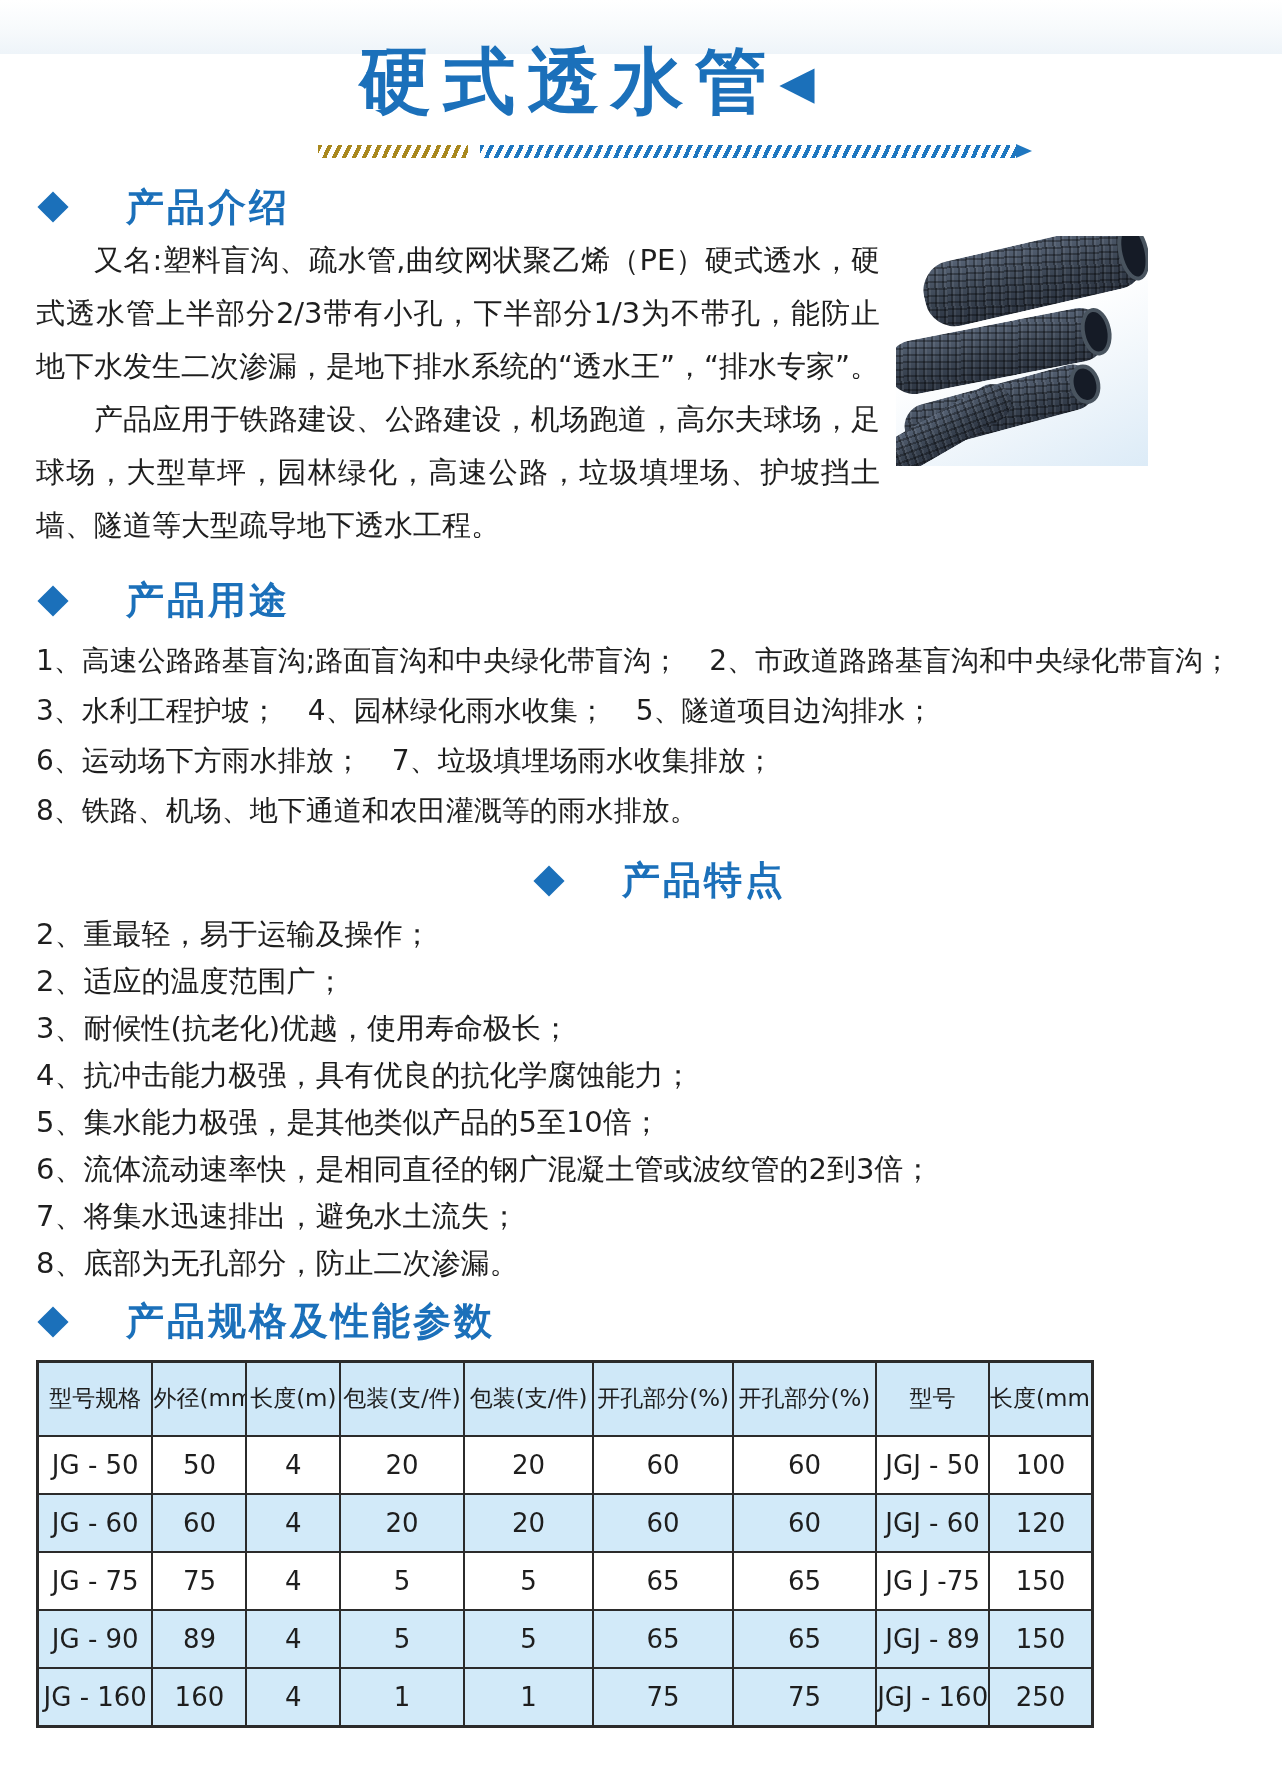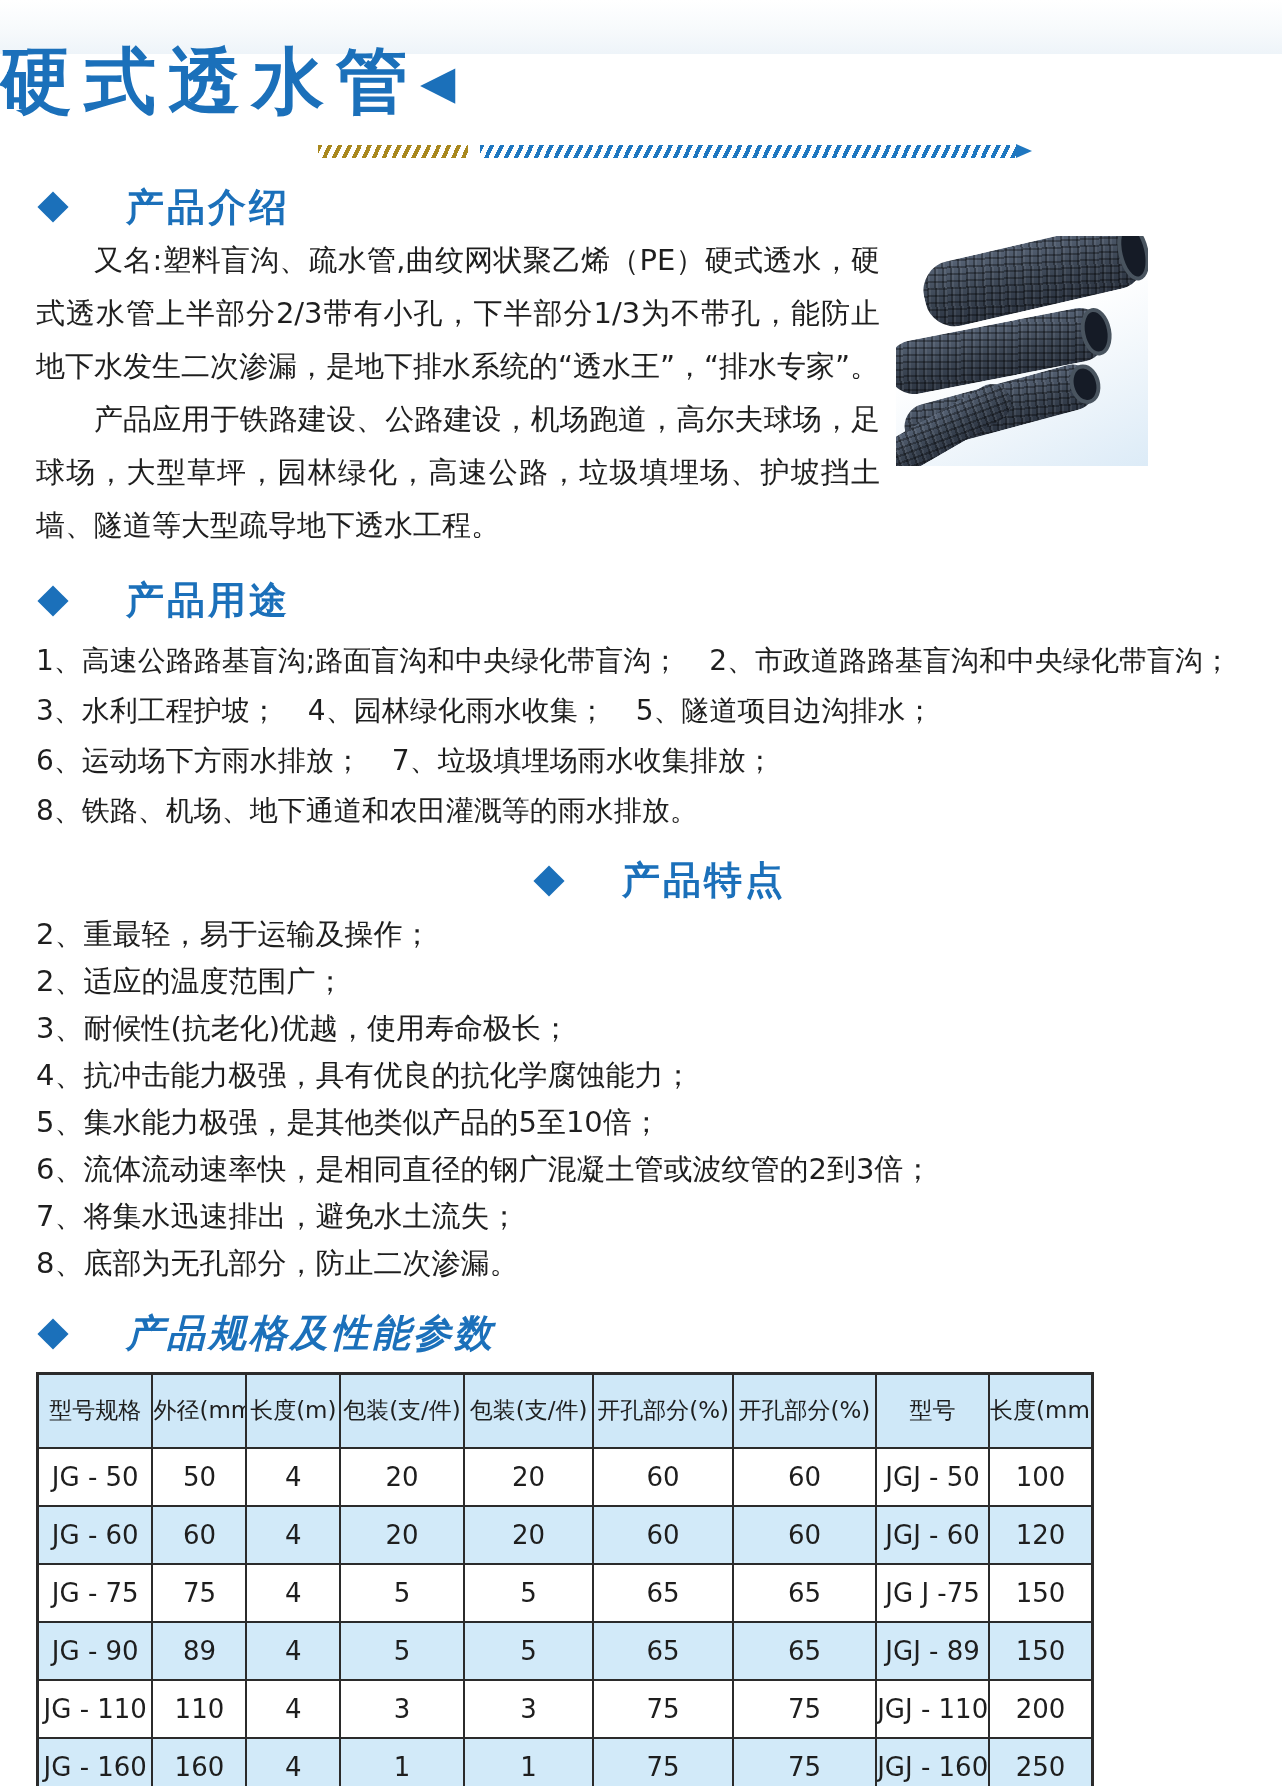--- a/index.html
+++ b/index.html
@@ -6,42 +6,42 @@
   .page{
     position:relative;width:1282px;height:1786px;margin:0 auto;background:#ffffff;
     overflow:hidden;color:#1e1e1e;
     font-family:"DejaVu Sans","Liberation Sans",sans-serif;
   }
   .top-band{
     position:absolute;top:0;left:0;width:100%;height:54px;
     background:linear-gradient(180deg,#ffffff 0%,#f7fafc 55%,#eef4f9 100%);
   }
   
-  .title-row{position:relative;padding:44px 108px 0 0;text-align:left;line-height:1.05;white-space:nowrap;}
+  .title-row{position:relative;padding:44px 108px 0 0;text-align:center;line-height:1.05;white-space:nowrap;}
   .page-title{
     font-size:72px;font-weight:bold;color:var(--accent-blue);letter-spacing:12px;
   }
   .title-arrow{font-size:46px;color:var(--accent-blue);margin-left:0;vertical-align:8px;letter-spacing:0;}
   
   .hatch-row{margin:24px 0 0 318px;display:flex;align-items:center;height:15px;}
   .hatch-gold{width:150px;height:13px;
     background:repeating-linear-gradient(115deg,var(--hatch-gold) 0 4px,#ffffff 4px 9px);}
   .hatch-blue{width:536px;height:13px;margin-left:12px;
     background:repeating-linear-gradient(115deg,var(--hatch-blue) 0 4px,#ffffff 4px 9px);}
   .hatch-tip{width:0;height:0;border-top:7.5px solid transparent;border-bottom:7.5px solid transparent;
     border-left:16px solid var(--hatch-blue);}
   
   .section-heading{display:flex;align-items:center;margin:24px 0 0 36px;gap:40px;}
   .section-heading .diamond{width:22px;height:22px;background:var(--accent-blue);
     transform:rotate(45deg);margin:0 22px 0 6px;flex:none;}
   .section-heading h2{font-size:38px;font-weight:bold;color:var(--accent-blue);
     margin:0;letter-spacing:3px;line-height:1.2;}
   .mt-lg{margin-top:26px;}
   .mt-md{margin-top:22px;justify-content:center;}
-  .mt-sm{font-style:italic;}
+  .mt-sm{margin-top:12px;}
   
   .intro-body{margin:4px 0 0 36px;width:1112px;font-size:29px;line-height:53px;text-align:justify;}
   .intro-body p{margin:0;text-indent:2em;}
   .product-photo{
     float:right;width:252px;height:230px;margin:2px 0 6px 16px;position:relative;overflow:hidden;
     background:linear-gradient(155deg,#ffffff 42%,#f0f6fb 68%,#dcebf7 100%);
   }
   .pipe{
     position:absolute;border-radius:30px;
     background-image:
@@ -207,31 +207,20 @@
           <td>JG - 90</td>
           <td>89</td>
           <td>4</td>
           <td>5</td>
           <td>5</td>
           <td>65</td>
           <td>65</td>
           <td>JGJ - 89</td>
           <td>150</td>
         </tr>
-        <tr>
-          <td>JG - 110</td>
-          <td>110</td>
-          <td>4</td>
-          <td>3</td>
-          <td>3</td>
-          <td>75</td>
-          <td>75</td>
-          <td>JGJ - 110</td>
-          <td>200</td>
-        </tr>
         <tr class="alt">
           <td>JG - 160</td>
           <td>160</td>
           <td>4</td>
           <td>1</td>
           <td>1</td>
           <td>75</td>
           <td>75</td>
           <td>JGJ - 160</td>
           <td>250</td>

